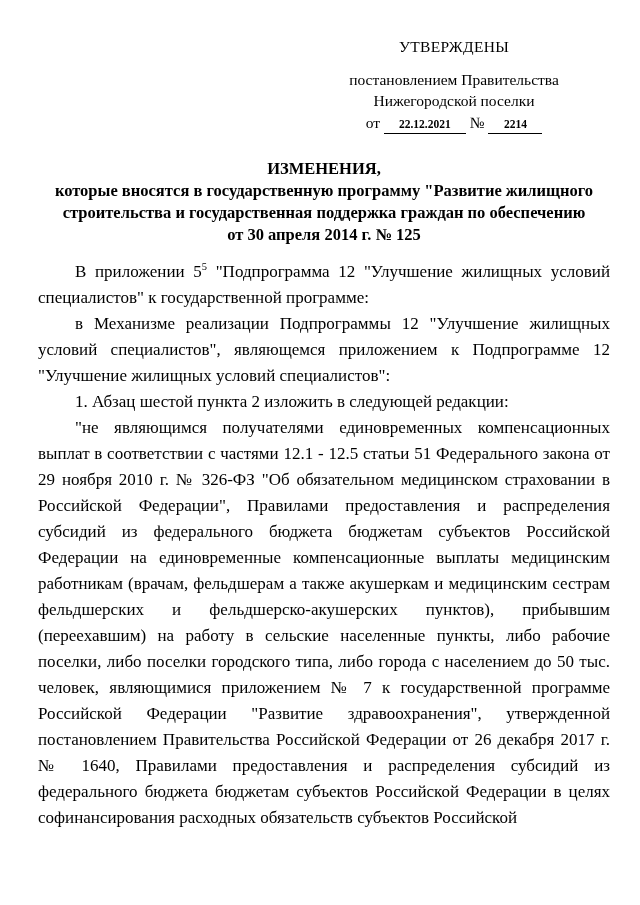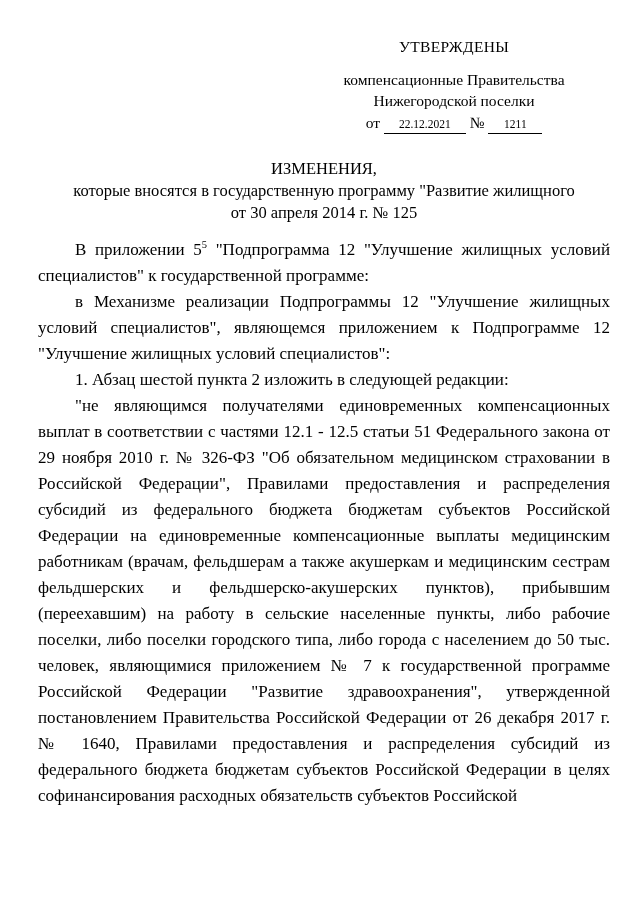--- a/index.html
+++ b/index.html
@@ -24,26 +24,27 @@
   }
   .approval-stamp { margin-bottom: 12px; letter-spacing: 0.3px; }
   .approval-ref { white-space: nowrap; margin-top: 1px; }
   .fill {
     display: inline-block;
     border-bottom: 1px solid #000;
     font-size: 11.5px;
     line-height: 13px;
     padding: 0 5px 2px 5px;
     vertical-align: baseline;
+    font-weight: bold;
   }
   .fill-date { min-width: 72px; }
   .fill-num  { min-width: 44px; }
   .doc-title {
     margin-top: 24px;
-    font-weight: normal;
+    font-weight: bold;
     font-size: 16.5px;
     line-height: 22px;
     text-align: center;
   }
   .doc-body {
     margin-top: 13px;
     font-size: 17px;
     line-height: 26px;
   }
   .doc-body p {
@@ -57,33 +58,34 @@
     vertical-align: super;
   }
 </style>
 </head>
 <body>
 
 <div class="page">
 
   <div class="approval-block">
     <div class="approval-stamp">УТВЕРЖДЕНЫ</div>
-    <div>компенсационные Правительства</div>
+    <div>постановлением Правительства</div>
     <div>Нижегородской поселки</div>
     <div class="approval-ref">
       <span>от</span>
       <span class="fill fill-date">22.12.2021</span>
       <span>№</span>
-      <span class="fill fill-num">1211</span>
+      <span class="fill fill-num">2214</span>
     </div>
   </div>
 
   <div class="doc-title">
     <div>ИЗМЕНЕНИЯ,</div>
     <div>которые вносятся в государственную программу "Развитие жилищного</div>
+    <div>строительства и государственная поддержка граждан по обеспечению</div>
     <div>от 30 апреля 2014 г. № 125</div>
   </div>
 
   <div class="doc-body">
     <p><span>В приложении 5</span><sup>5</sup><span> "Подпрограмма 12 "Улучшение жилищных условий специалистов" к государственной программе:</span></p>
     <p>в Механизме реализации Подпрограммы 12 "Улучшение жилищных условий специалистов", являющемся приложением к Подпрограмме 12 "Улучшение жилищных условий специалистов":</p>
     <p>1. Абзац шестой пункта 2 изложить в следующей редакции:</p>
     <p>"не являющимся получателями единовременных компенсационных выплат в соответствии с частями 12.1 - 12.5 статьи 51 Федерального закона от 29 ноября 2010 г. № 326-ФЗ "Об обязательном медицинском страховании в Российской Федерации", Правилами предоставления и распределения субсидий из федерального бюджета бюджетам субъектов Российской Федерации на единовременные компенсационные выплаты медицинским работникам (врачам, фельдшерам а также акушеркам и медицинским сестрам фельдшерских и фельдшерско-акушерских пунктов), прибывшим (переехавшим) на работу в сельские населенные пункты, либо рабочие поселки, либо поселки городского типа, либо города с населением до 50 тыс. человек, являющимися приложением № 7 к государственной программе Российской Федерации "Развитие здравоохранения", утвержденной постановлением Правительства Российской Федерации от 26 декабря 2017 г. № 1640, Правилами предоставления и распределения субсидий из федерального бюджета бюджетам субъектов Российской Федерации в целях софинансирования расходных обязательств субъектов Российской</p>
   </div>
 

